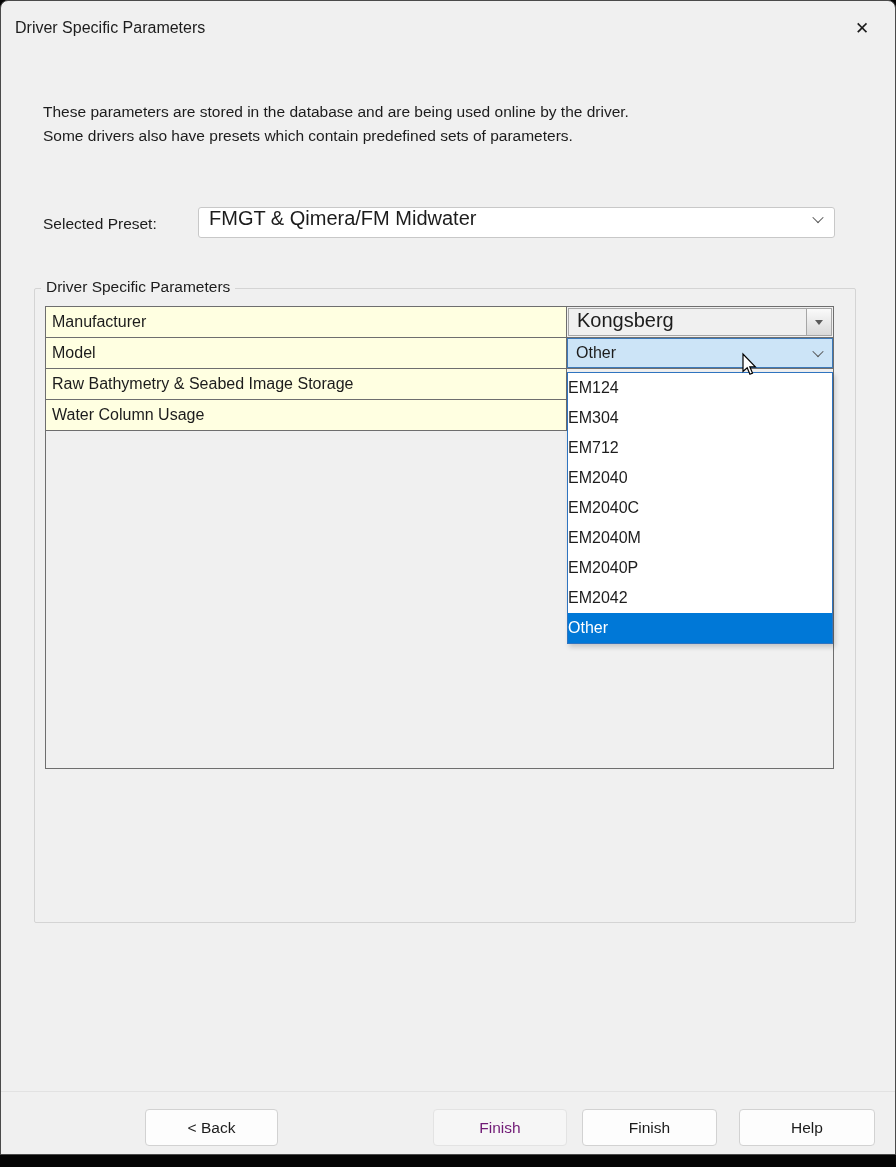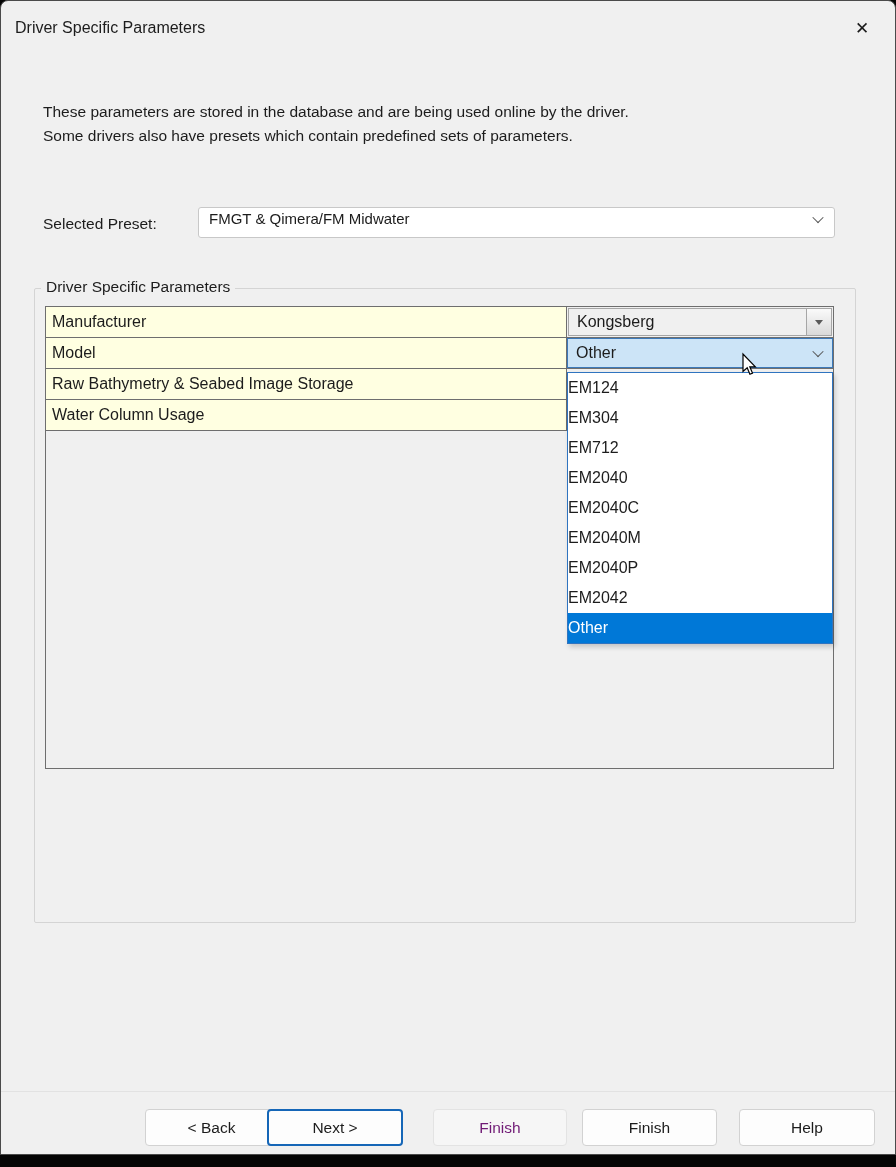--- a/index.html
+++ b/index.html
@@ -20,41 +20,41 @@
     display: flex; align-items: center; justify-content: center;
     font-size: 17px; color: #1a1a1a; cursor: default; }
 
   
   .intro { position: absolute; left: 42px; top: 99px; font-size: 15.5px; line-height: 24px; }
 
   
   .preset-label { position: absolute; left: 42px; top: 214px; font-size: 15.5px; }
   .preset-combo { position: absolute; left: 197px; top: 206px; width: 637px; height: 31px;
     background: #ffffff; border: 1px solid #c8c8c8; border-radius: 3px;
-    display: flex; align-items: center; padding: 0 12px 8px 10px; font-size: 15px; }
+    display: flex; align-items: center; padding: 0 12px 8px 10px; font-size: 20px; }
   .chev { width: 8px; height: 8px; border-right: 1.6px solid #555; border-bottom: 1.6px solid #555;
     transform: rotate(45deg) translate(-1px,-1px); margin-left: auto; flex: none; }
 
   
   .groupbox { position: absolute; left: 33px; top: 287px; width: 822px; height: 635px;
     border: 1px solid #d4d4d4; border-radius: 2px; }
   .groupbox .legend { position: absolute; left: 6px; top: -11px; background: #f0f0f0;
     padding: 0 5px; font-size: 15.5px; }
 
   
   .ptable { position: absolute; left: 44px; top: 305px; width: 789px; height: 463px;
     border: 1px solid #6e6e6e; background: #f0f0f0; }
   .prow { display: flex; height: 31px; border-bottom: 1px solid #6e6e6e; background: #f0f0f0; }
   .pname { width: 521px; background: #ffffe1; border-right: 1px solid #6e6e6e;
     display: flex; align-items: center; padding-left: 6px; font-size: 16px; }
   .pval { flex: 1; position: relative; }
 
   
   .combo-classic { position: absolute; inset: 1px; border: 1px solid #a6a6a6;
-    background: #f0f0f0; display: flex; align-items: center; padding-left: 8px; font-size: 16px; }
+    background: #f0f0f0; display: flex; padding-left: 8px; font-size: 20px; }
   .combo-classic .arrow-btn { margin-left: auto; width: 25px; height: 100%;
     border-left: 1px solid #a6a6a6; background: linear-gradient(#fafafa, #d9d9d9);
     display: flex; align-items: center; justify-content: center; }
   .tri-down { width: 0; height: 0; border-left: 4px solid transparent;
     border-right: 4px solid transparent; border-top: 5px solid #5a5a5a; }
 
   
   .combo-open { position: absolute; inset: 0; border: 1px solid #3c79b9;
     background: #cce4f7; display: flex; align-items: center;
     padding: 0 10px 0 8px; font-size: 16px; }
@@ -157,18 +157,17 @@
   </div>
 
   <div class="cursor">
     <svg width="24" height="24" viewBox="0 0 24 24">
       <polygon points="5,2 5,19.5 9.2,15.8 11.9,22.3 14.5,21.1 11.8,14.8 17.4,14.8" fill="#ffffff" stroke="#000000" stroke-width="1.2"></polygon>
     </svg>
   </div>
 
   <div class="btn-sep"></div>
   <div class="btn btn-back">&lt; Back</div>
-  <div class="btn btn-next">Next &gt;</div>
   <div class="btn btn-finish">Finish</div>
   <div class="btn btn-cancel">Finish</div>
   <div class="btn btn-help">Help</div>
 
 </div>
 
 </body></html>

